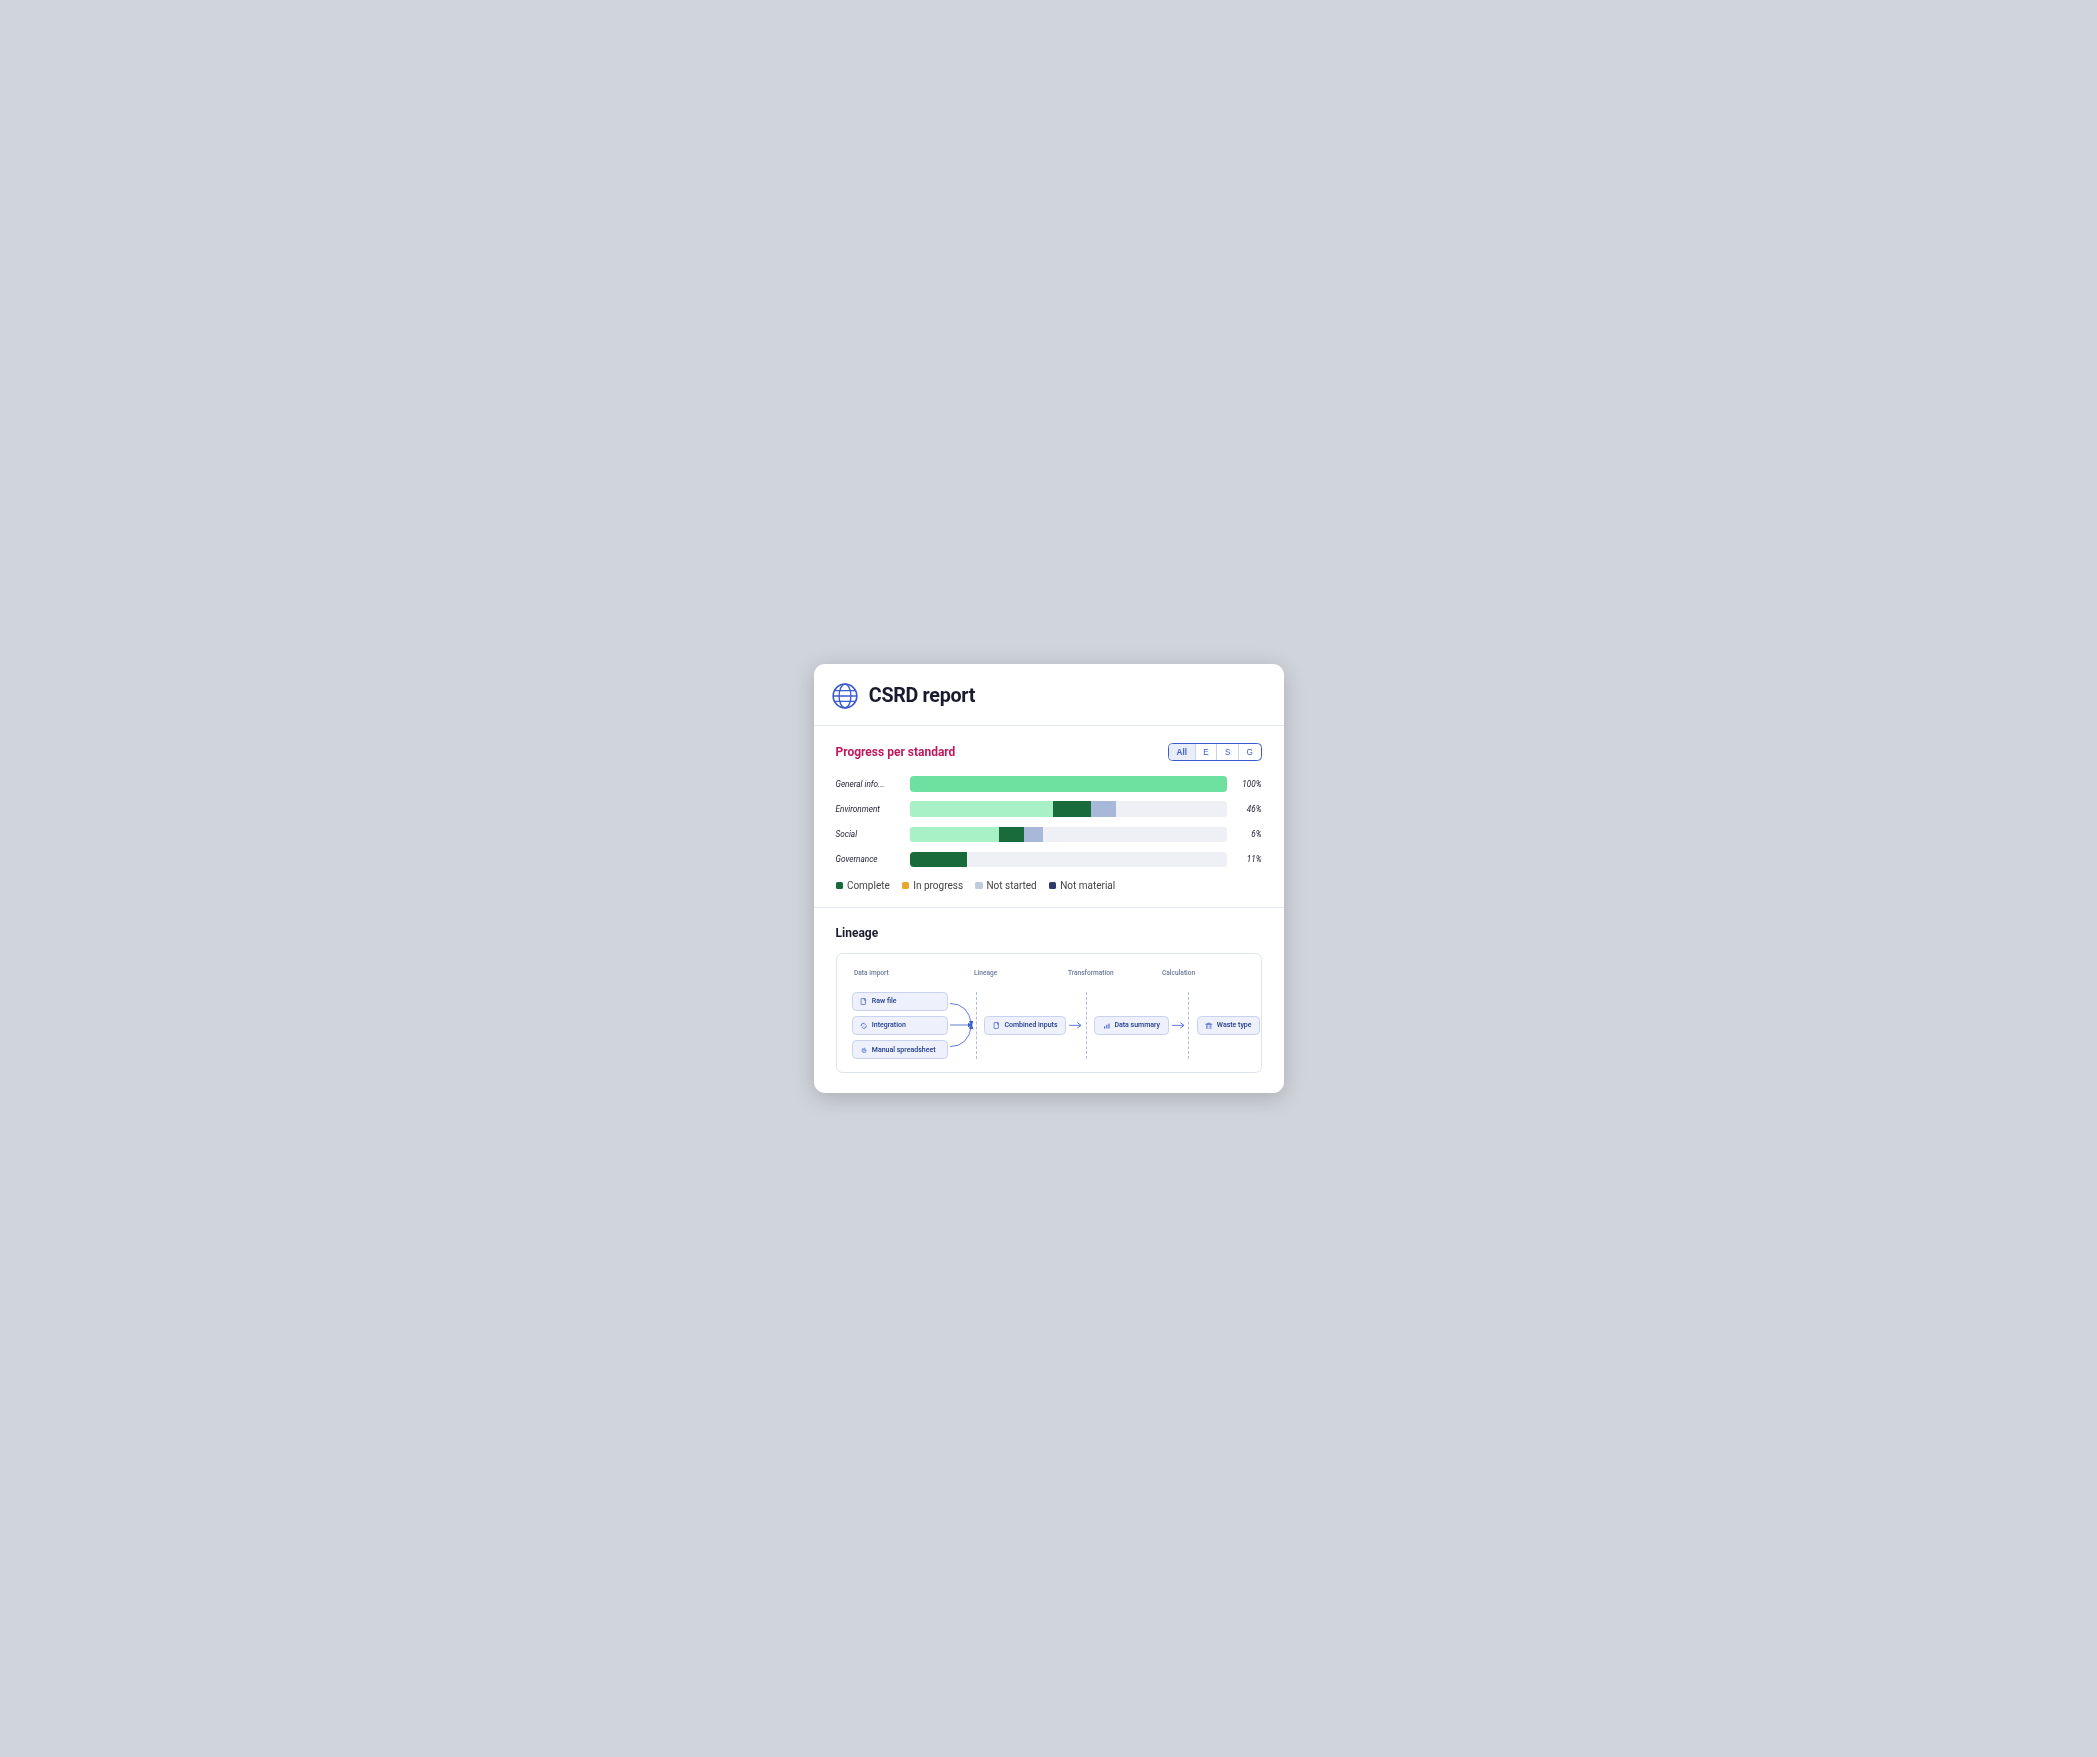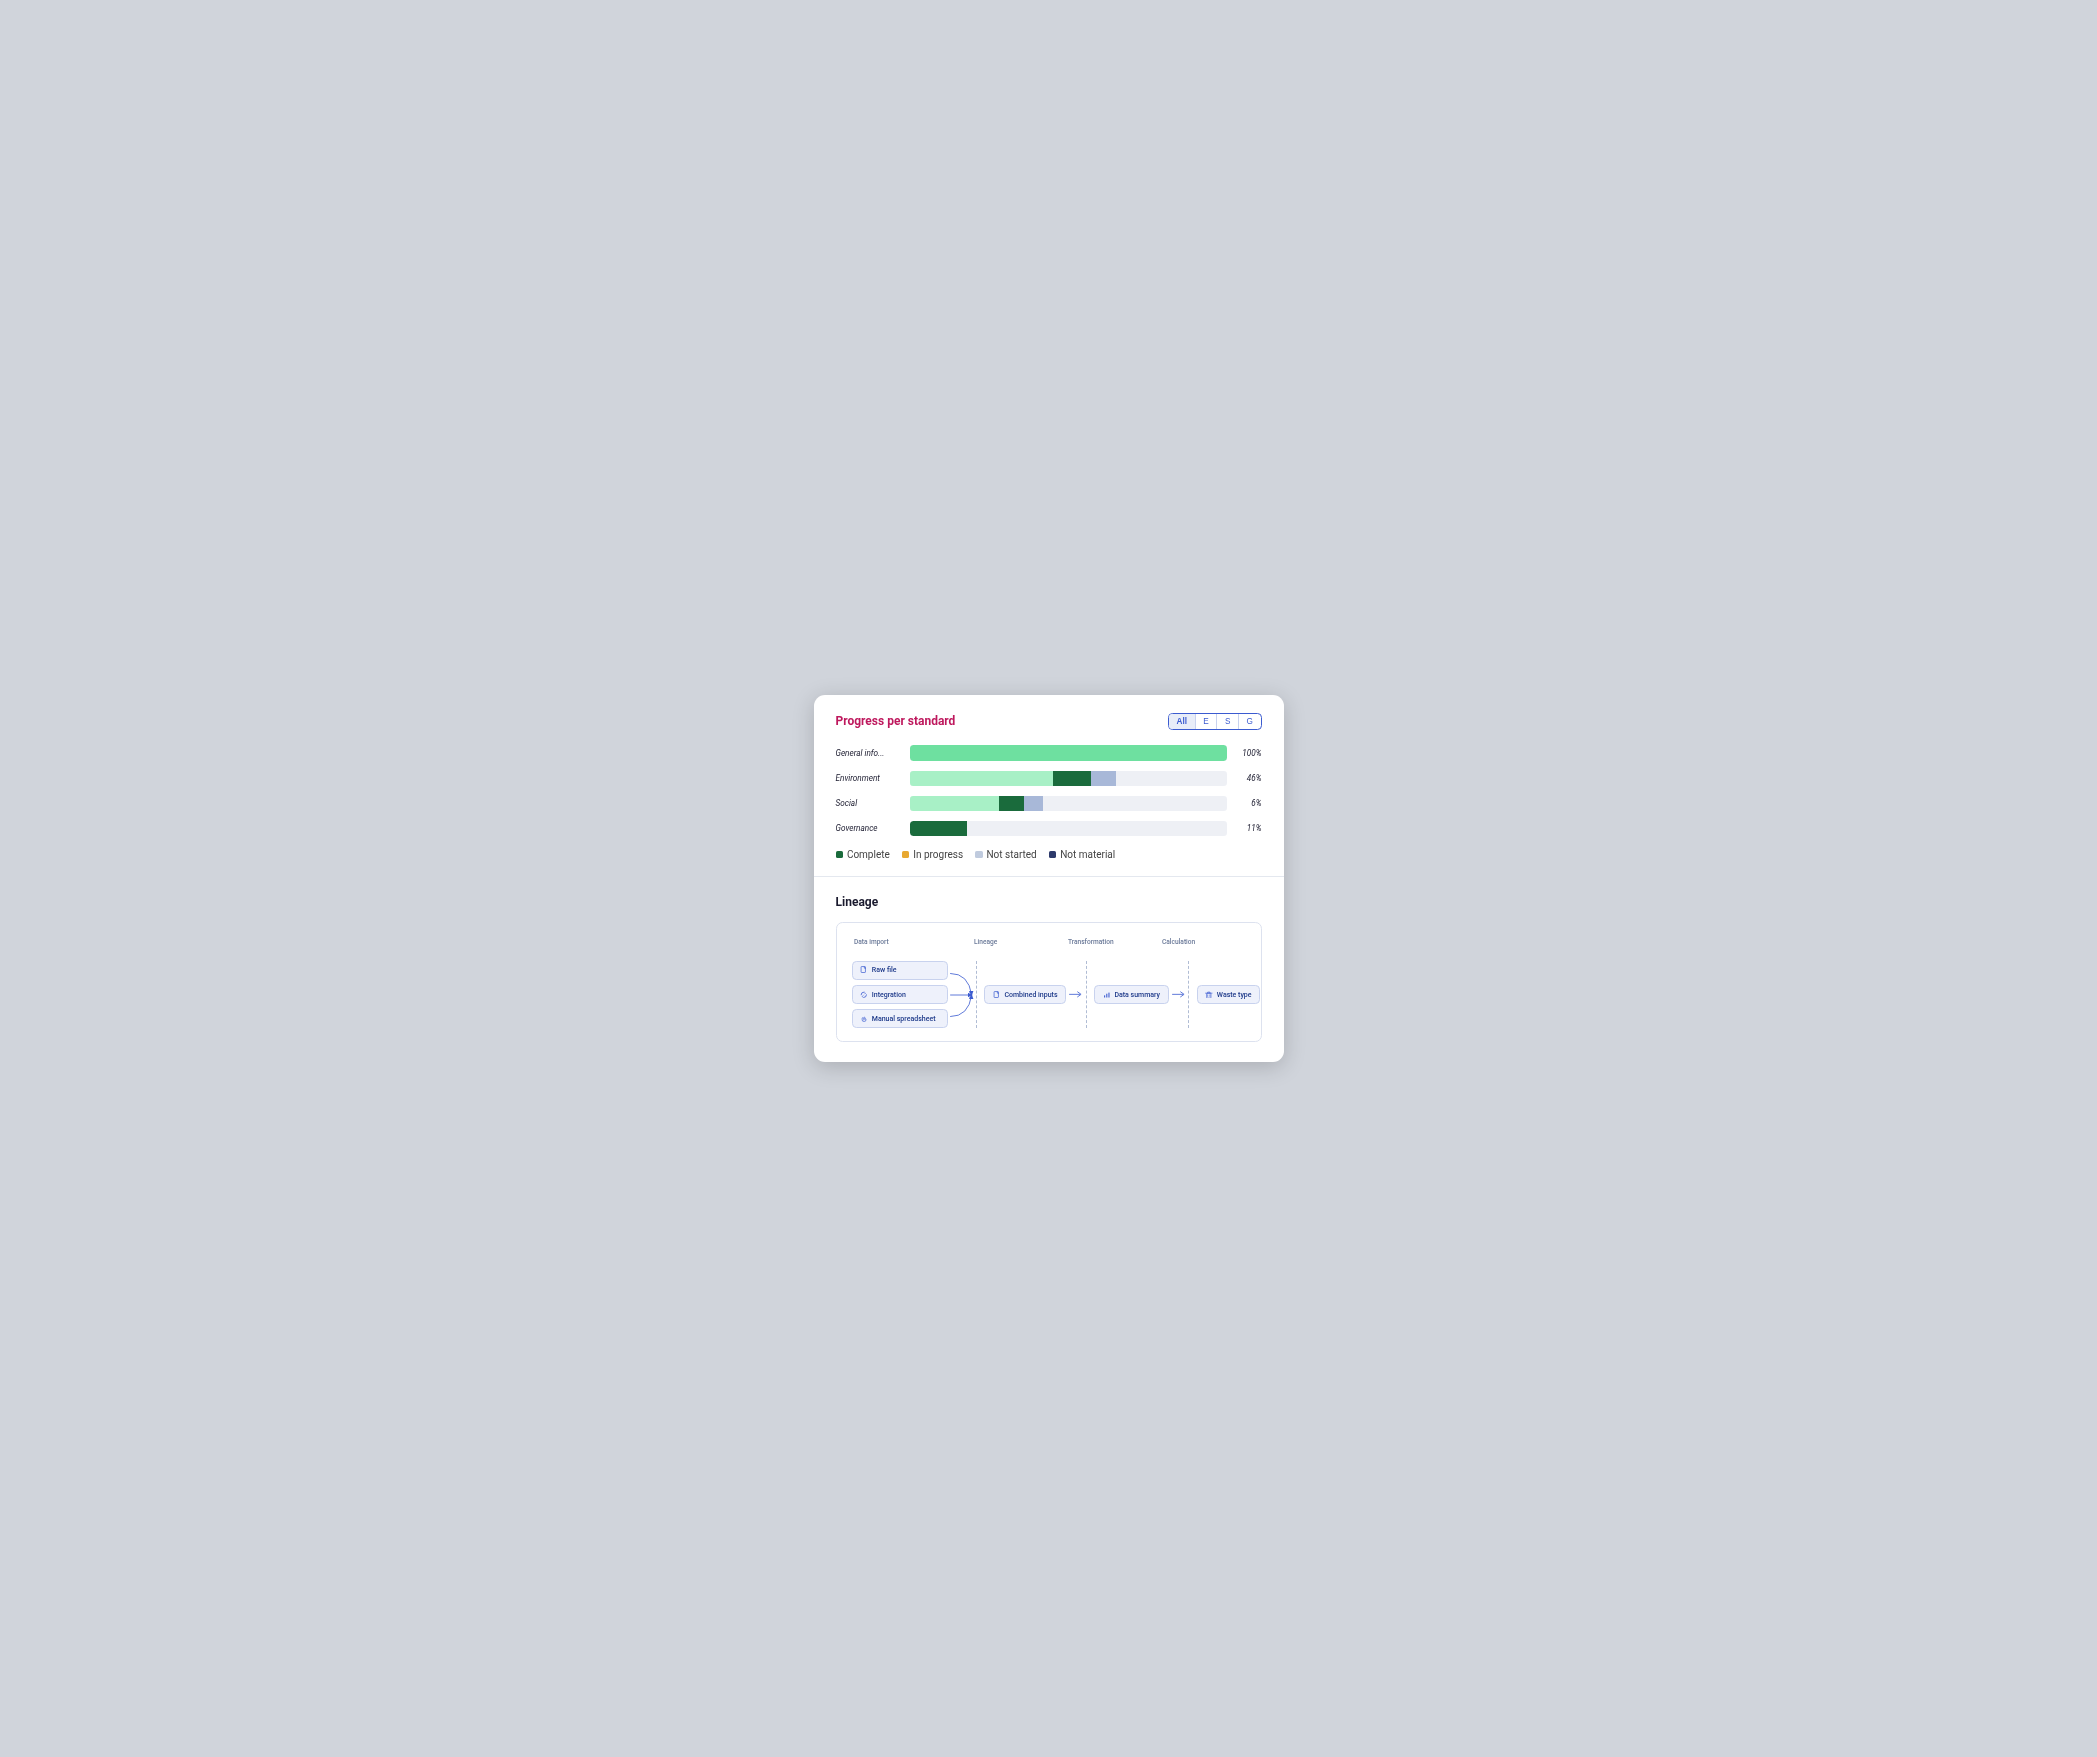--- a/index.html
+++ b/index.html
@@ -191,37 +191,50 @@
 
     .lineage-node {
       background: #eef1fb;
       border: 0.5px solid #c8d2ee;
       border-radius: 4.4px;
       padding: 4.4px 7.6px;
       font-size: 7px;
       color: #1e3a8a;
       font-weight: 500;
       display: flex;
-      align-items: flex-start;
+      align-items: flex-end;
       gap: 3.8px;
       white-space: nowrap;
       cursor: pointer;
     }
 
     .col-h {
       font-size: 6.6px;
       color: #6b7a99;
       font-weight: 500;
     }
   </style>
 </head>
 <body>
 
 <div class="app-window">
 
+  <div class="header">
+    <div class="header-left">
+
+      <svg class="logo-icon" viewBox="0 0 52 52" fill="none" xmlns="http://www.w3.org/2000/svg">
+        <circle cx="26" cy="26" r="22" stroke="#3b5bd0" stroke-width="3" fill="none"></circle>
+        <ellipse cx="26" cy="26" rx="11" ry="22" stroke="#3b5bd0" stroke-width="2.5" fill="none"></ellipse>
+        <line x1="4" y1="26" x2="48" y2="26" stroke="#3b5bd0" stroke-width="2.5"></line>
+        <line x1="7" y1="16" x2="45" y2="16" stroke="#3b5bd0" stroke-width="2"></line>
+        <line x1="7" y1="36" x2="45" y2="36" stroke="#3b5bd0" stroke-width="2"></line>
+      </svg>
+      <h1 class="page-title">CSRD report</h1>
+    </div>
+  </div>
 
   <div class="main-content">
 
     <div class="progress-section">
       <div class="section-header">
         <h2 class="section-title">Progress per standard</h2>
         <div class="filter-buttons">
           <button class="filter-btn active">All</button>
           <button class="filter-btn">E</button>
           <button class="filter-btn">S</button>

